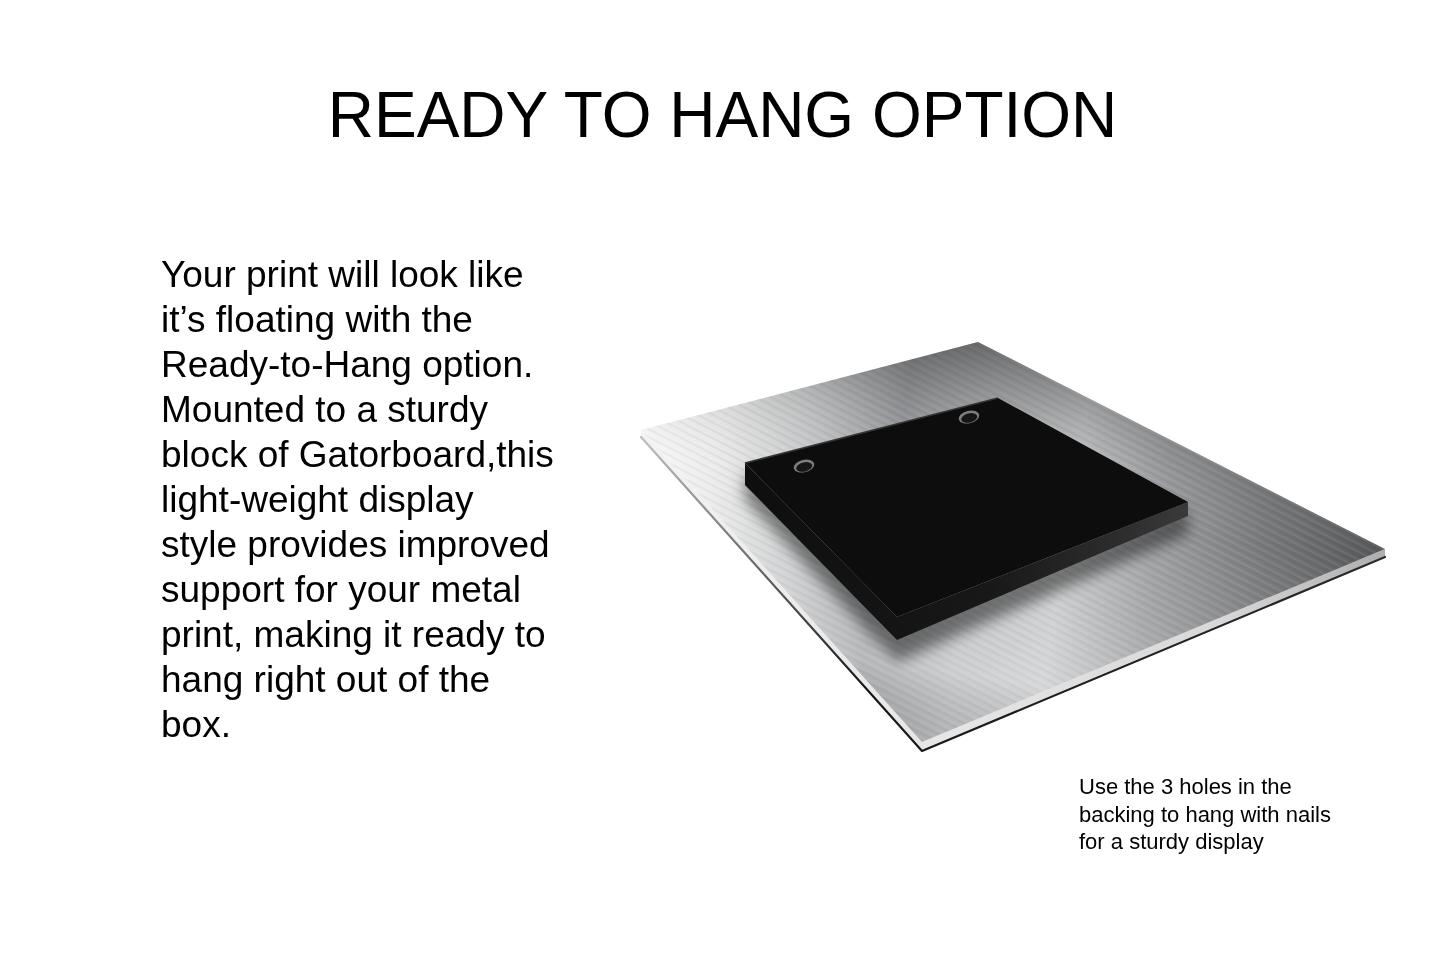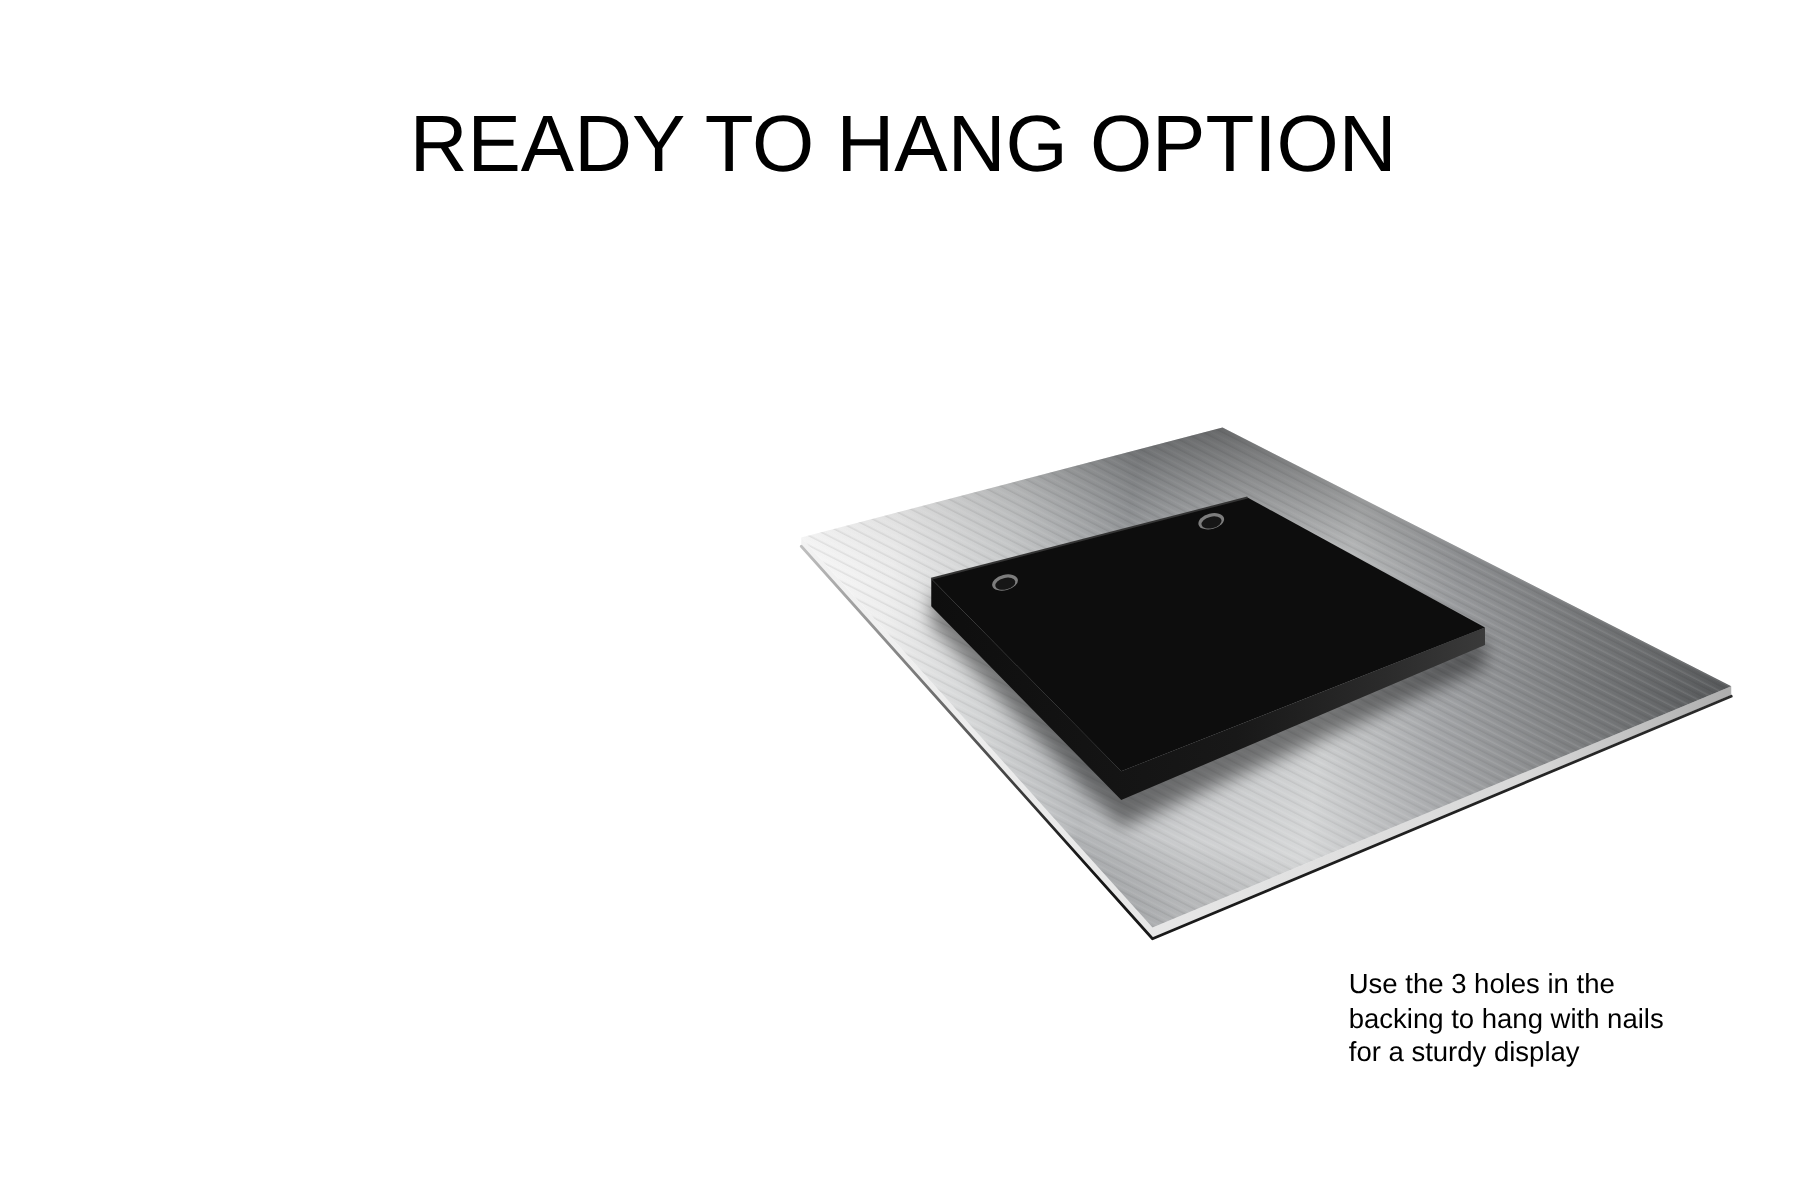--- a/index.html
+++ b/index.html
@@ -131,18 +131,29 @@
       <ellipse cx="804" cy="467" rx="8.2" ry="4.6" fill="#161616"></ellipse>
     </g>
     <g transform="rotate(-14 969 417)">
       <ellipse cx="969" cy="417" rx="10.5" ry="6.2" fill="#7d7d7d"></ellipse>
       <ellipse cx="969" cy="418" rx="8.2" ry="4.6" fill="#161616"></ellipse>
     </g>
   </svg>
 
   <h1 class="title">READY TO HANG OPTION</h1>
 
+  <p class="body-text">Your print will look like
+it’s floating with the
+Ready-to-Hang option.
+Mounted to a sturdy
+block of Gatorboard,this
+light-weight display
+style provides improved
+support for your metal
+print, making it ready to
+hang right out of the
+box.</p>
 
   <p class="caption">Use the 3 holes in the
 backing to hang with nails
 for a sturdy display</p>
 
 </div>
 
 </body></html>

